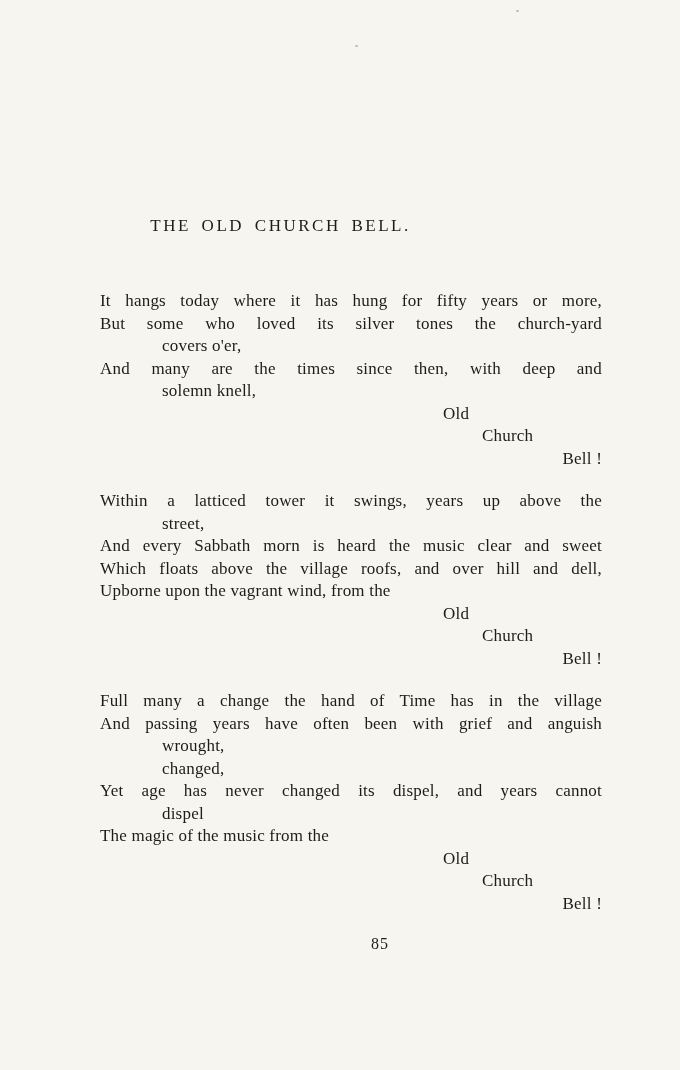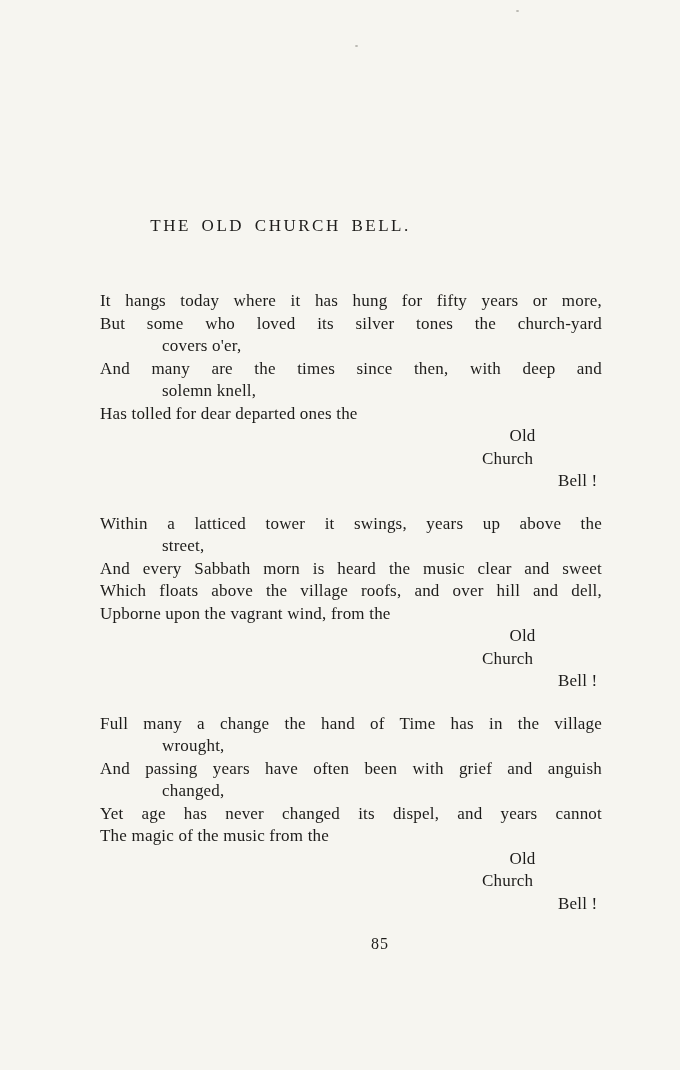--- a/index.html
+++ b/index.html
@@ -40,23 +40,23 @@
   }
   .line {
     min-height: 22.5px;
   }
   .line.justify {
     text-align: justify;
     text-align-last: justify;
   }
   .i0 { margin-left: 0; }
   .i1 { margin-left: 62px; }
-  .i2 { margin-left: 343px; text-align: center; }
+  .i2 { margin-left: 343px; }
   .i3 { margin-left: 382px; }
-  .i4 { margin-left: 458px; }
+  .i4 { margin-left: 458px; text-align: right; }
   .pagenum {
     margin-top: 16px;
     width: 680px;
     text-align: center;
     font-size: 16px;
     letter-spacing: 1px;
     margin-left: 40px;
   }
   .speck {
     position: absolute;
@@ -73,41 +73,41 @@
 
   <div class="title">THE OLD CHURCH BELL.</div>
 
   <div class="poem">
       <div class="stanza">
         <div class="line i0 justify">It hangs today where it has hung for fifty years or more,</div>
         <div class="line i0 justify">But some who loved its silver tones the church-yard</div>
         <div class="line i1">covers o'er,</div>
         <div class="line i0 justify">And many are the times since then, with deep and</div>
         <div class="line i1">solemn knell,</div>
-        <div class="line i0">Has tolled for dear departed ones the</div>
         <div class="line i2">Old</div>
         <div class="line i3">Church</div>
         <div class="line i4">Bell !</div>
       </div>
       <div class="stanza">
         <div class="line i0 justify">Within a latticed tower it swings, years up above the</div>
         <div class="line i1">street,</div>
         <div class="line i0 justify">And every Sabbath morn is heard the music clear and sweet</div>
         <div class="line i0 justify">Which floats above the village roofs, and over hill and dell,</div>
         <div class="line i0">Upborne upon the vagrant wind, from the</div>
         <div class="line i2">Old</div>
         <div class="line i3">Church</div>
         <div class="line i4">Bell !</div>
       </div>
       <div class="stanza">
         <div class="line i0 justify">Full many a change the hand of Time has in the village</div>
+        <div class="line i0 justify">And passing years have often been with grief and anguish</div>
         <div class="line i1">wrought,</div>
-        <div class="line i0 justify">And passing years have often been with grief and anguish</div>
         <div class="line i1">changed,</div>
         <div class="line i0 justify">Yet age has never changed its dispel, and years cannot</div>
+        <div class="line i1">dispel</div>
         <div class="line i0">The magic of the music from the</div>
         <div class="line i2">Old</div>
         <div class="line i3">Church</div>
         <div class="line i4">Bell !</div>
       </div>
     </div>
 
   <div class="pagenum">85</div>
 </div>
 

